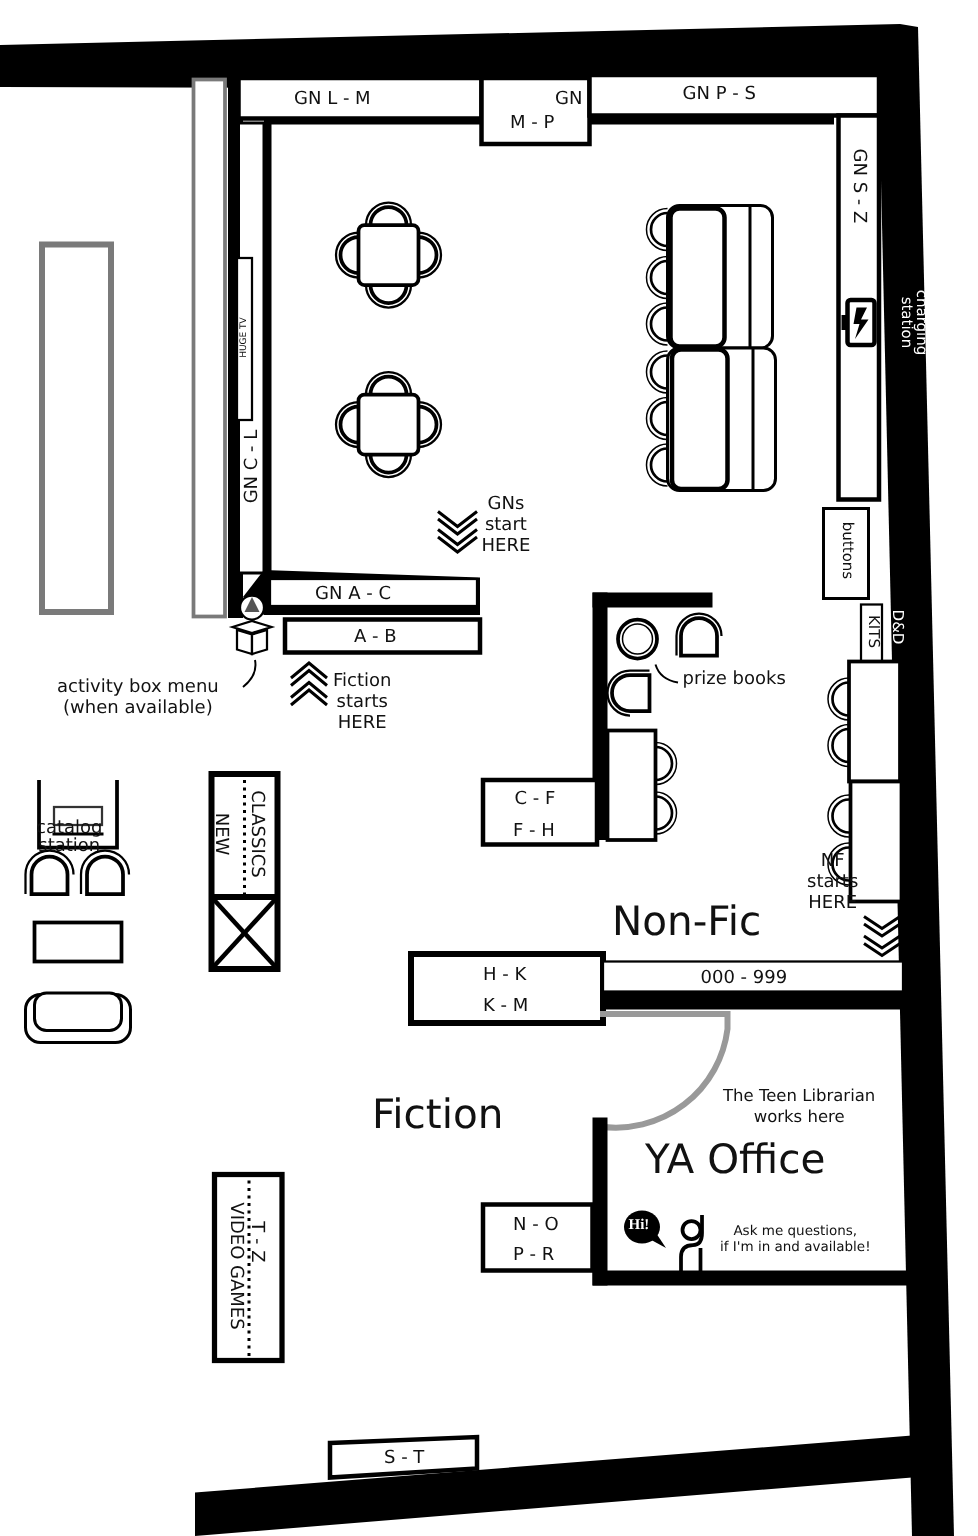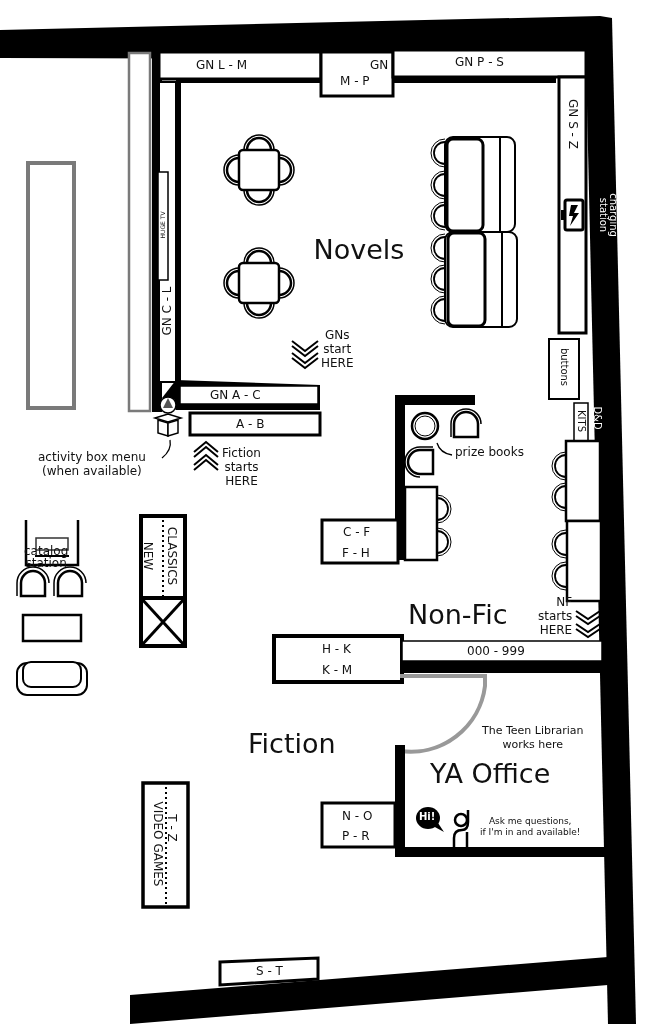--- a/index.html
+++ b/index.html
@@ -207,51 +207,51 @@
 
 <span class="lbl sm" style="left:196px;top:59px;">GN L - M</span>
 <span class="lbl sm" style="left:346px;top:59px;margin-left:24px;">GN</span>
 <span class="lbl sm" style="left:340px;top:75px;">M - P</span>
 <span class="lbl sm" style="left:455px;top:56px;">GN P - S</span>
 <span class="lbl sm rot90" style="left:545px;top:118px;width:56px;">GN S - Z</span>
 <span class="lbl xs rot90 white" style="left:578px;top:205px;width:60px;"><span>charging</span><br><span>station</span></span>
 <span class="lbl rotm90" style="left:141px;top:222px;width:44px;font-size:6px;">HUGE TV</span>
 <span class="lbl sm rotm90" style="left:139px;top:305px;width:56px;">GN C - L</span>
 
-<span class="lbl big" style="left:300px;top:203px;width:118px;line-height:31px;"><br><span>Novels</span></span>
+<span class="lbl big" style="left:300px;top:203px;width:118px;line-height:31px;"><br></span>
 <span class="lbl sm" style="left:321px;top:328px;line-height:14px;"><span>GNs</span><br><span>start</span><br><span>HERE</span></span>
 
 <span class="lbl sm" style="left:210px;top:389px;">GN A - C</span>
 <span class="lbl sm" style="left:236px;top:418px;">A - B</span>
 <span class="lbl sm" style="left:38px;top:450px;line-height:14px;"><span>activity box menu</span><br><span>(when available)</span></span>
 <span class="lbl sm" style="left:222px;top:446px;line-height:14px;"><span>Fiction</span><br><span>starts</span><br><span>HERE</span></span>
 
 <span class="lbl sm" style="left:455px;top:446px;">prize books</span>
 <span class="lbl xs rot90" style="left:538px;top:362px;width:52px;">buttons</span>
 <span class="lbl xs rot90" style="left:566px;top:416px;width:30px;">KITS</span>
 <span class="lbl xs rot90 white" style="left:582px;top:413px;width:30px;">D&amp;D</span>
 
 <span class="lbl sm" style="left:343px;top:526px;">C - F</span>
 <span class="lbl sm" style="left:342px;top:547px;">F - H</span>
 
 <span class="lbl sm" style="left:24px;top:508px;line-height:12px;margin-top:37px;"><span>catalog</span><br><span>station</span></span>
 <span class="lbl sm rot90" style="left:130px;top:550px;width:36px;">NEW</span>
 <span class="lbl sm rot90" style="left:137px;top:550px;width:70px;">CLASSICS</span>
 
 <span class="lbl big" style="left:408px;top:601px;">Non-Fic</span>
-<span class="lbl sm" style="left:538px;top:595px;line-height:14px;text-align:right;"><span>NF</span><br><span>starts</span><br><span>HERE</span></span>
+<span class="lbl sm" style="left:538px;top:566px;line-height:14px;"><span>NF</span><br><span>starts</span><br><span>HERE</span></span>
 
 <span class="lbl sm" style="left:322px;top:643px;">H - K</span>
 <span class="lbl sm" style="left:322px;top:664px;">K - M</span>
 <span class="lbl sm" style="left:467px;top:645px;">000 - 999</span>
 
 <span class="lbl big" style="left:248px;top:730px;">Fiction</span>
 <span class="lbl xs" style="left:482px;top:711px;line-height:14px;font-size:11px;margin-top:13px;"><span>The Teen Librarian</span><br><span>works here</span></span>
 <span class="lbl big" style="left:430px;top:760px;">YA Office</span>
-<span class="lbl white" style="left:419px;top:812px;font-size:10px;font-weight:bold;">Hi!</span>
+<span class="lbl white" style="left:419px;top:812px;font-size:10px;font-weight:bold;font-family:Liberation Serif, serif;">Hi!</span>
 <span class="lbl" style="left:480px;top:816px;font-size:9px;line-height:11px;"><span>Ask me questions,</span><br><span>if I'm in and available!</span></span>
 
 <span class="lbl sm" style="left:342px;top:810px;">N - O</span>
 <span class="lbl sm" style="left:342px;top:830px;">P - R</span>
 
 <span class="lbl sm rot90" style="left:152px;top:822px;width:40px;">T - Z</span>
 <span class="lbl sm rot90" style="left:108px;top:838px;width:100px;">VIDEO GAMES</span>
 <span class="lbl sm" style="left:256px;top:965px;">S - T</span>
 
 </body></html>

